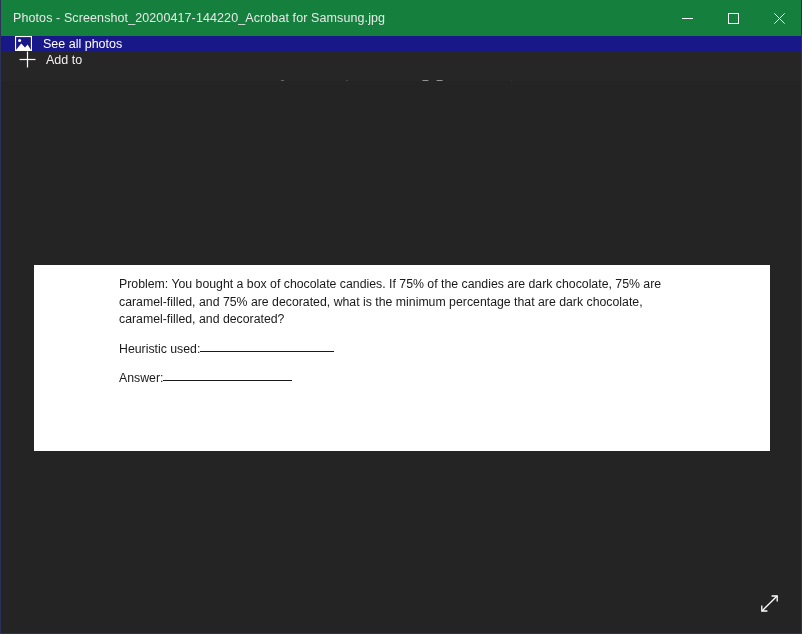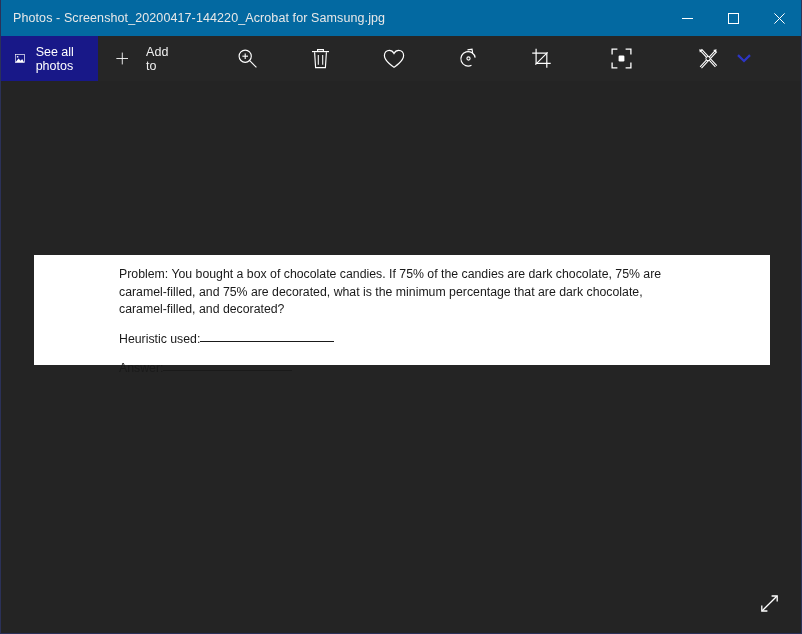--- a/index.html
+++ b/index.html
@@ -21,21 +21,21 @@
     border-right: 1px solid #2b3158;
     border-bottom: 1px solid #2b3158;
     overflow: hidden;
   }
 
   
   .title-bar {
     position: absolute;
     top: 0; left: -1px; right: -1px;
     height: 36px;
-    background: #0369a1;
+    background: #15803d;
     display: flex;
     align-items: center;
     justify-content: space-between;
   }
   .title-text {
     padding-left: 13px;
     color: #e8e8e8;
     font-size: 12.5px;
     letter-spacing: 0.1px;
     white-space: nowrap;
@@ -54,36 +54,37 @@
   .win-btn svg { display: block; }
 
   
   .command-bar {
     position: absolute;
     top: 36px; left: 0; right: 0;
     height: 45px;
     background: #262626;
     display: flex;
     align-items: stretch;
+    flex-direction: column;
   }
   .cmd-seeall {
     background: #181888;
     display: flex;
     align-items: center;
     gap: 11px;
     padding: 0 17px 0 14px;
     color: #ffffff;
     font-size: 12.5px;
     height: 45px;
     box-sizing: border-box;
   }
   .cmd-addto {
     display: flex;
     align-items: center;
-    gap: 18px;
+    gap: 10px;
     padding: 0 18px;
     color: #f0f0f0;
     font-size: 12.5px;
   }
   .cmd-icons {
     display: flex;
     align-items: center;
     margin-left: 32px;
     flex: 1;
   }
@@ -115,23 +116,23 @@
 
   
   .viewer {
     position: absolute;
     top: 81px; left: 0; right: 0; bottom: 0;
     background: #242424;
   }
   .photo-sheet {
     position: absolute;
     left: 33px;
-    top: 174px;
+    top: 184px;
     width: 736px;
-    height: 110px;
+    height: 186px;
     background: #ffffff;
   }
   .doc-text {
     position: absolute;
     left: 85px;
     top: 11px;
     width: 545px;
     color: #1a1a1a;
     font-size: 12.3px;
     line-height: 17.6px;

